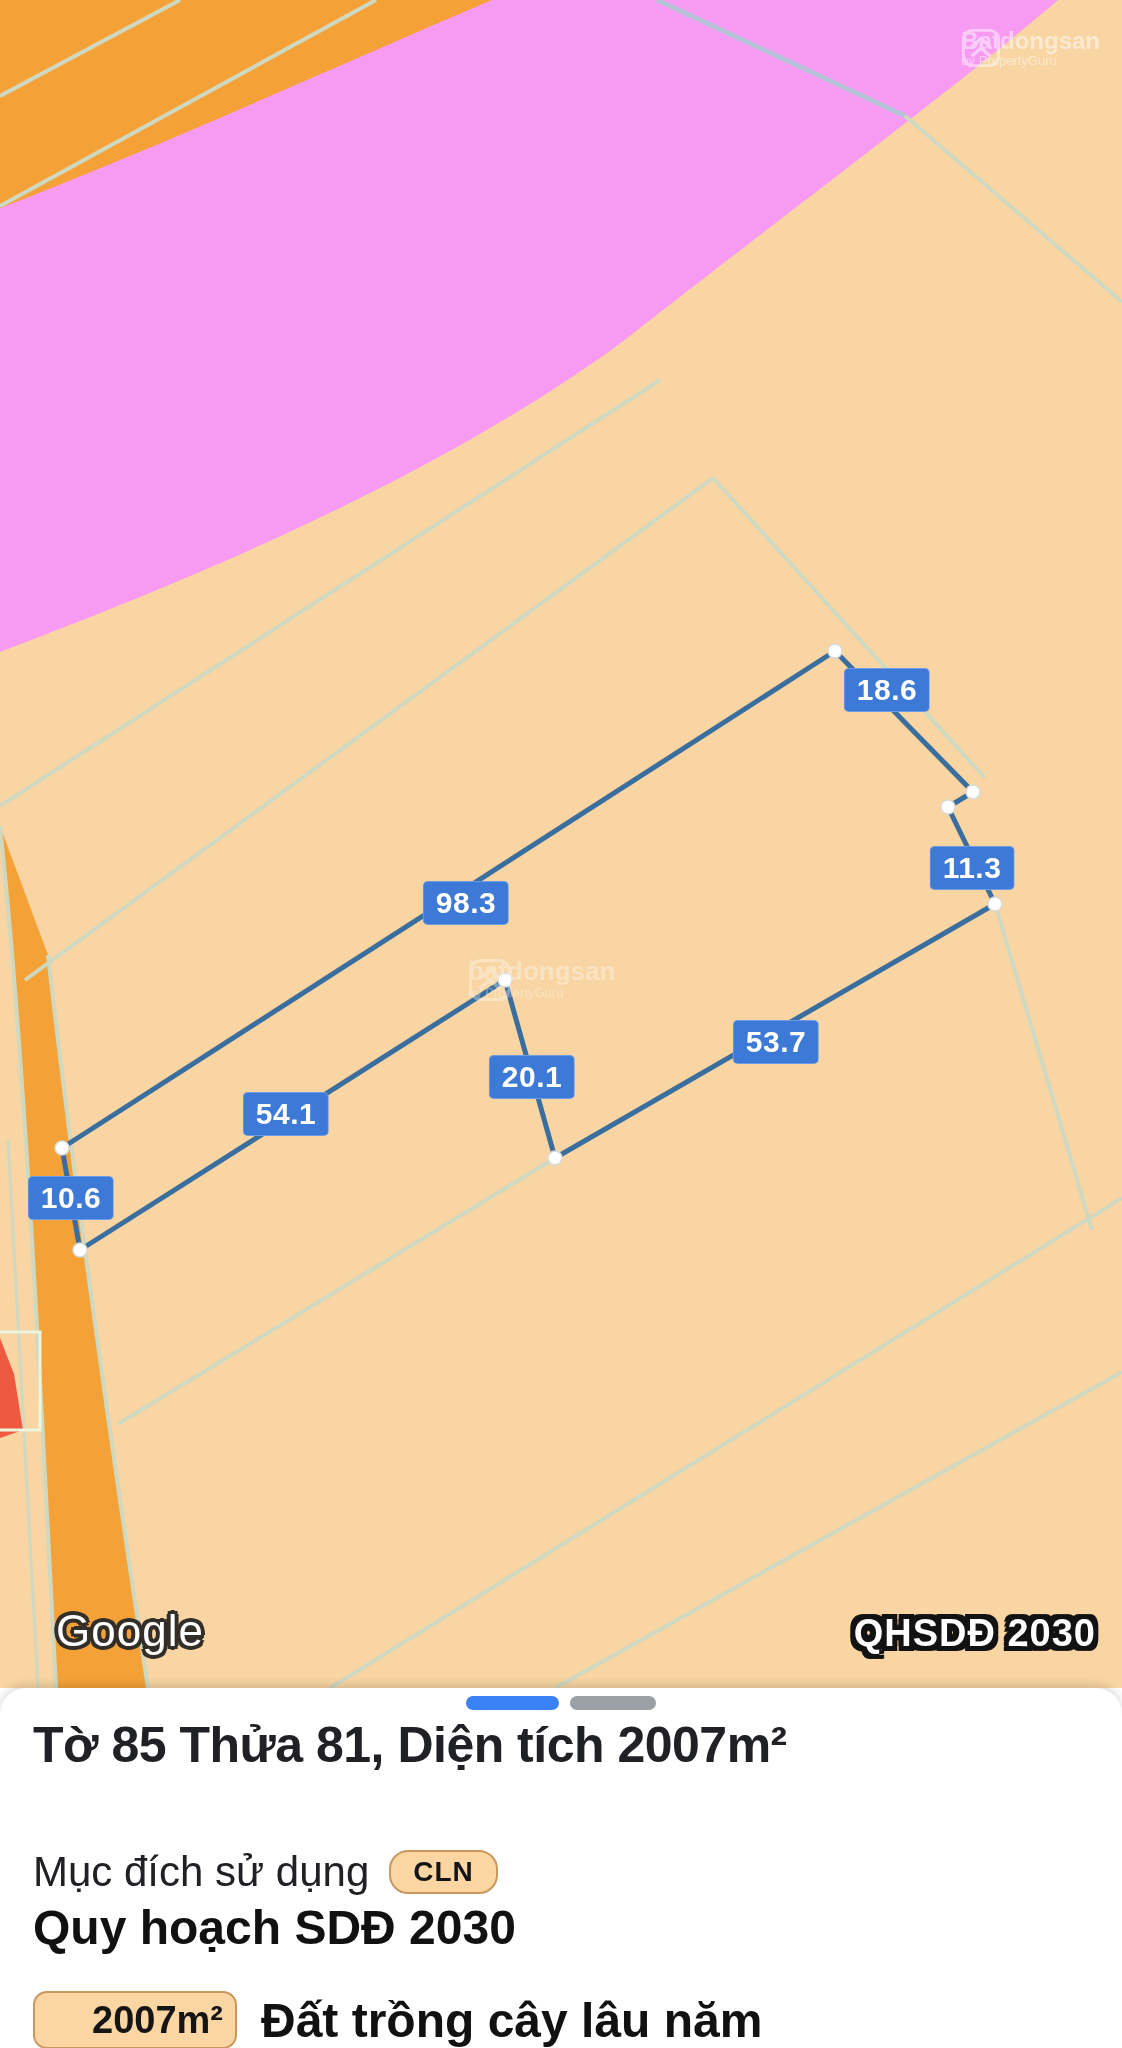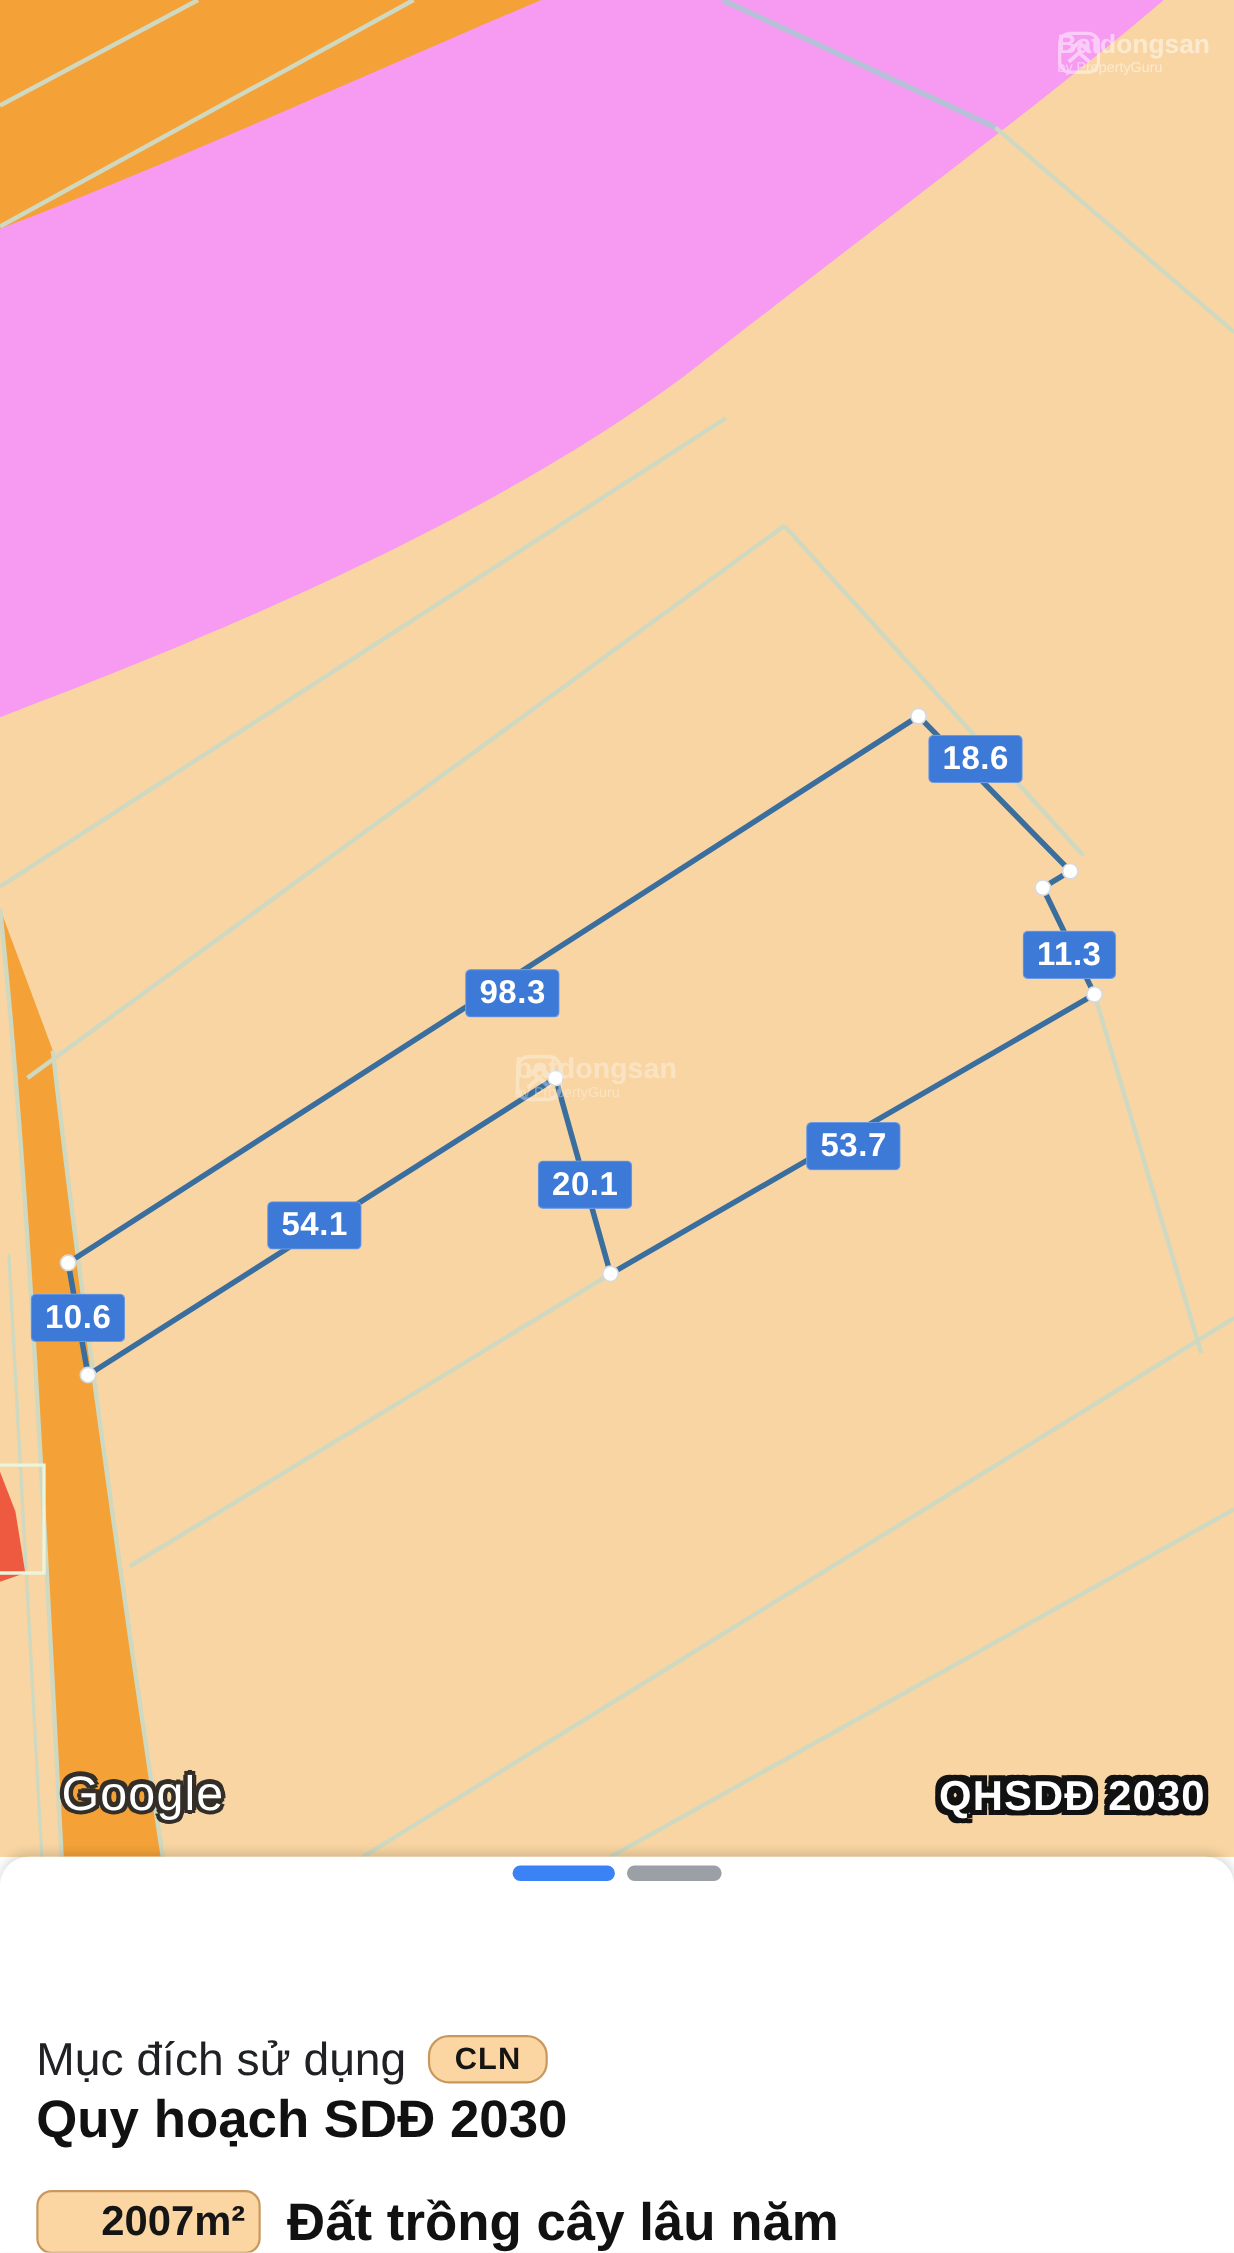--- a/index.html
+++ b/index.html
@@ -135,20 +135,21 @@
 
     <div class="qhsd">QHSDĐ 2030</div>
   </div>
 
   <div class="panel">
     <div class="pager">
       <div class="pill pill-active"></div>
       <div class="pill pill-idle"></div>
     </div>
 
+    <div class="title">Tờ 85 Thửa 81, Diện tích 2007m²</div>
 
 
     <div class="purposerow">
       <span class="purpose-label">Mục đích sử dụng</span>
       <span class="badge cln-badge">CLN</span>
     </div>
 
     <div class="plan-heading">Quy hoạch SDĐ 2030</div>
 
     <div class="landrow">

